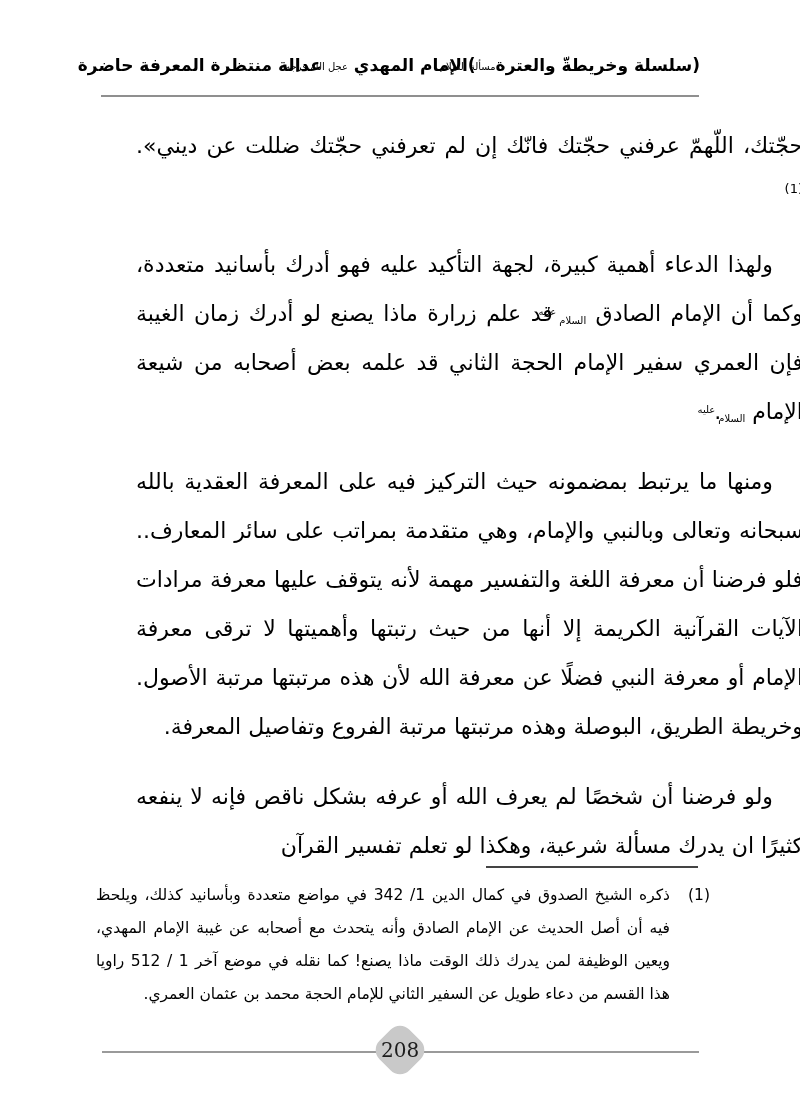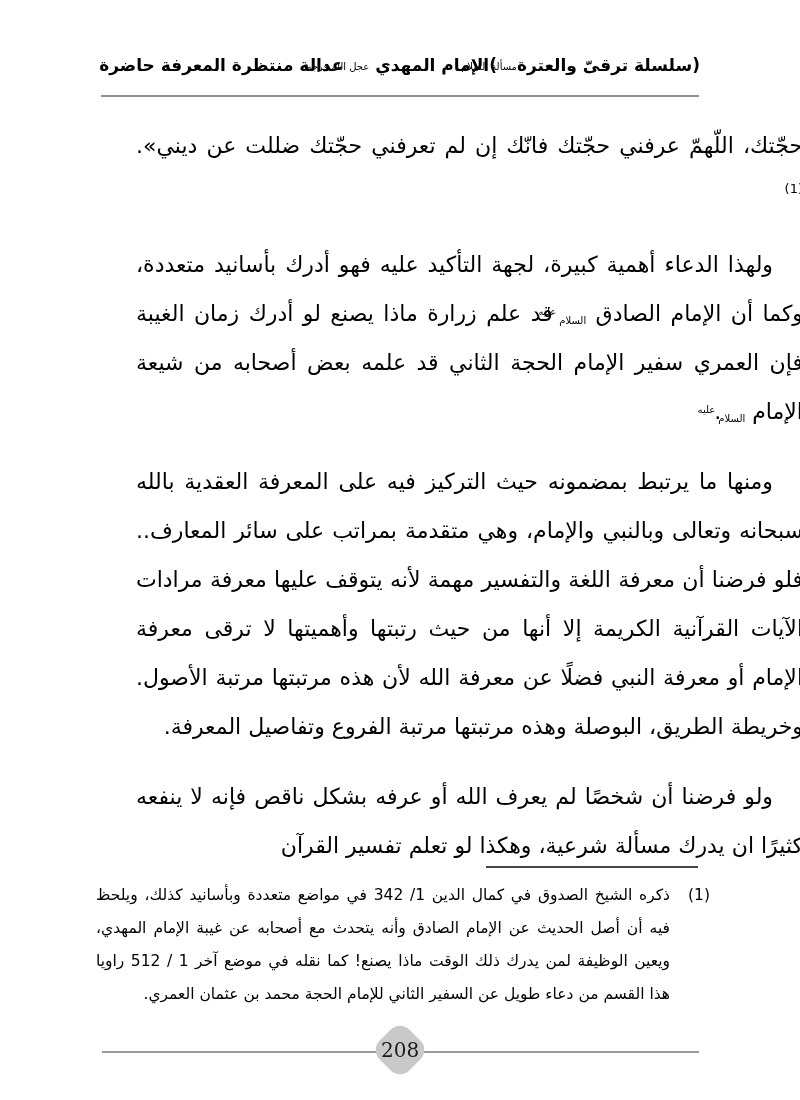--- a/index.html
+++ b/index.html
@@ -59,21 +59,21 @@
     font-size:20px;color:#1c1c1c;
     font-family:"DejaVu Serif",serif;
   }
 </style>
 </head>
 <body>
 
 <div class="page">
 
   <div class="header">
-    <div><span>(سلسلة ترقىّ والعترة</span><span class="hon small">مسألة السلام</span><span>)</span></div>
+    <div><span>(سلسلة وخريطةّ والعترة</span><span class="hon small">مسألة السلام</span><span>)</span></div>
     <div>
       <span>الإمام المهدي</span>
       <span class="hon small">عجل الله فرجه</span>
       <span>عدالة منتظرة المعرفة حاضرة</span>
     </div>
   </div>
   <div class="header-rule"></div>
 
   <div class="content">
     <p class="no-indent"><span>حجّتك، اللّهمّ عرفني حجّتك فانّك إن لم تعرفني حجّتك ضللت عن ديني».</span>

